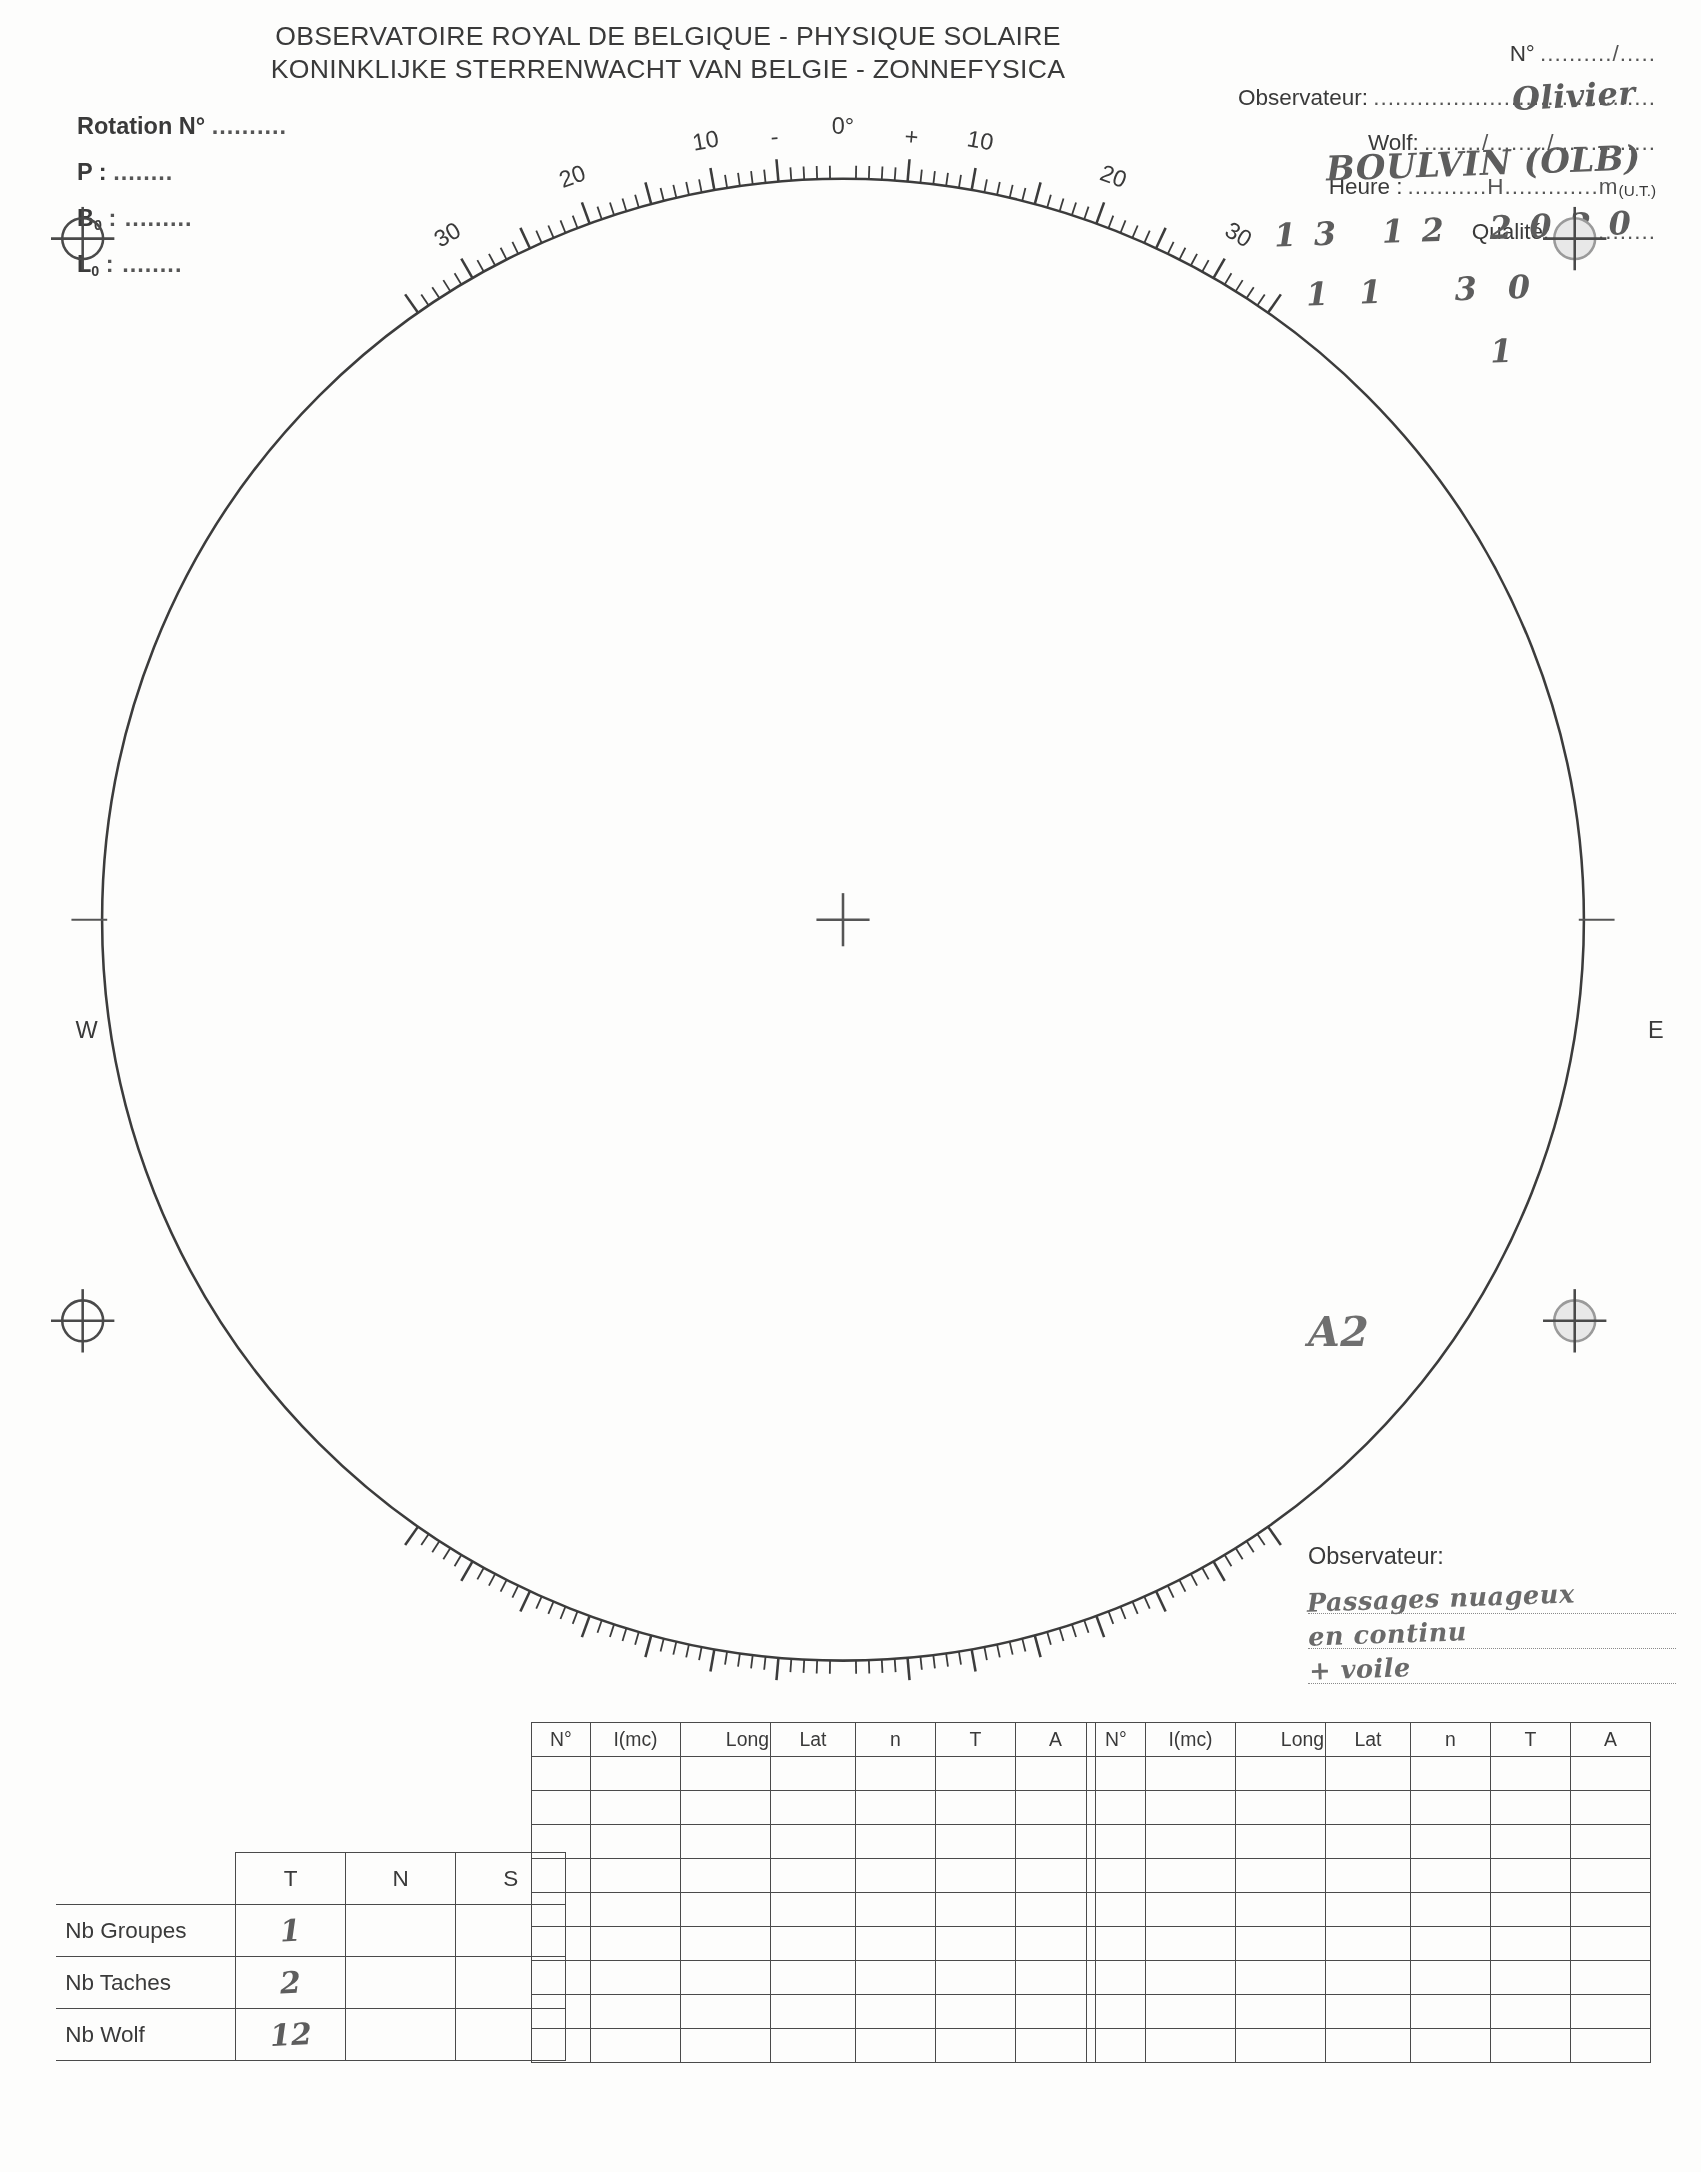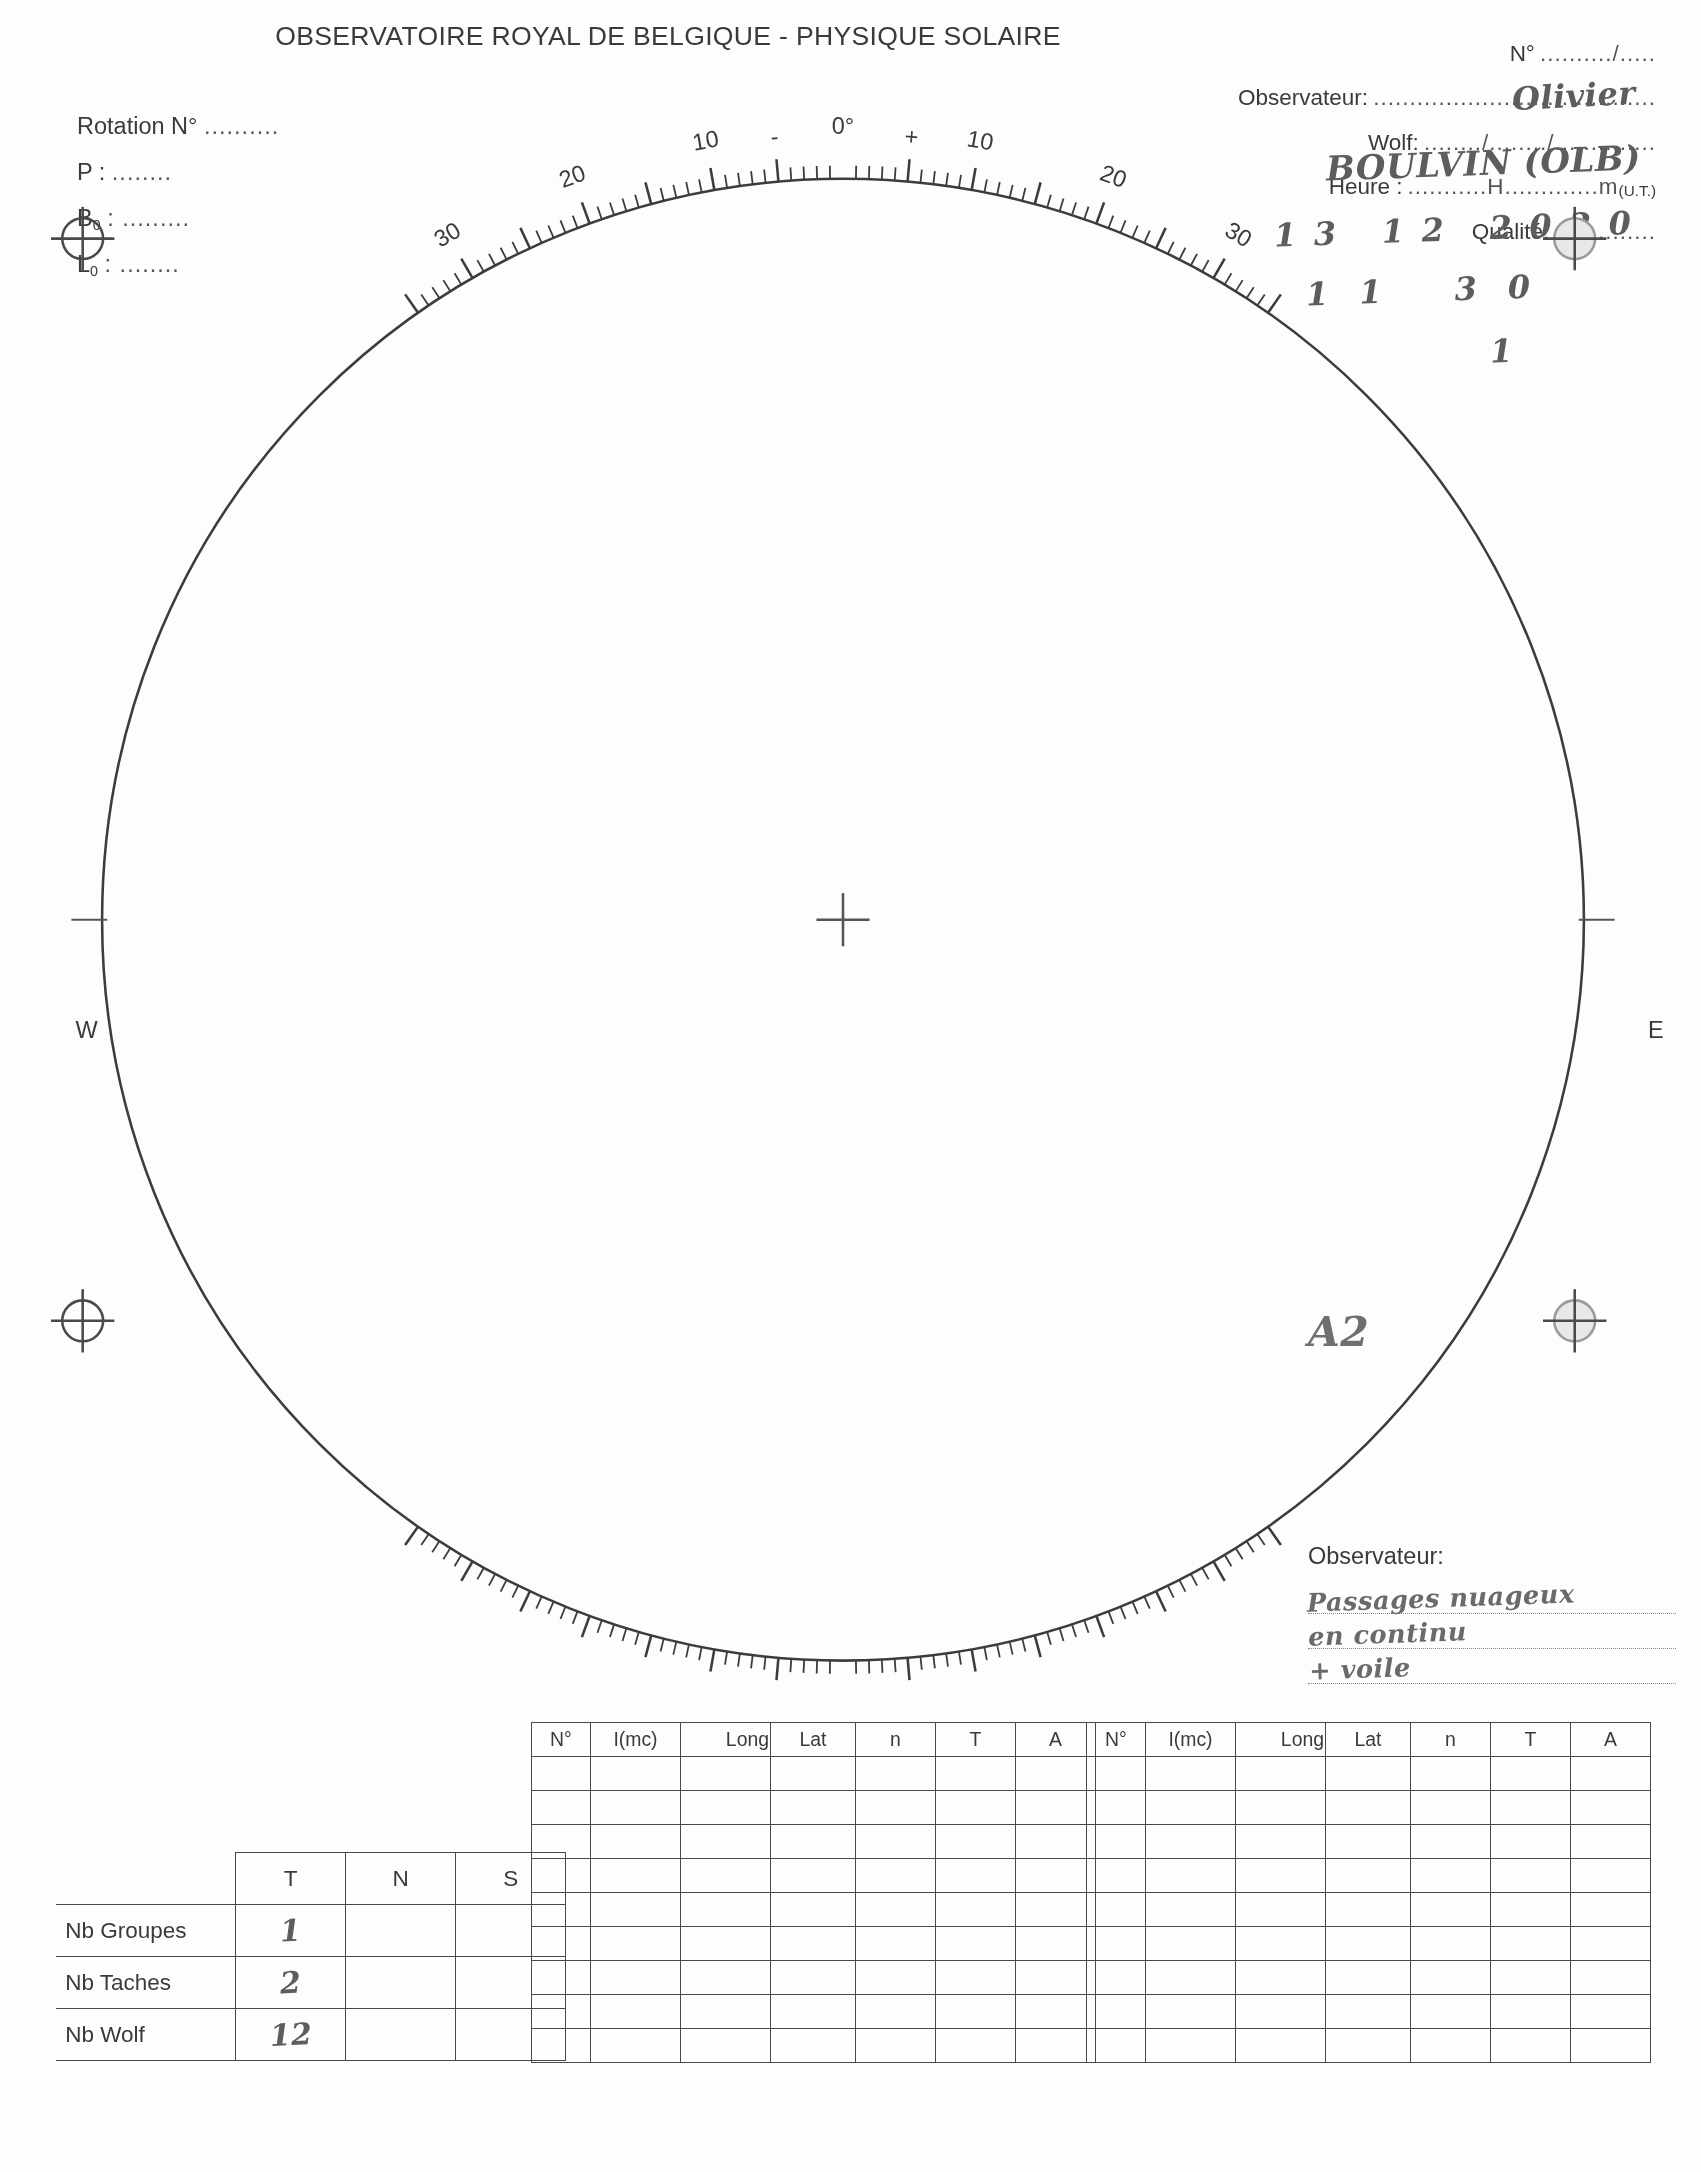--- a/index.html
+++ b/index.html
@@ -37,20 +37,21 @@
   }
 
   
   .left-params {
     position: absolute;
     left: 77px;
     top: 115px;
     font-size: 23.5px;
     color: #3a3a3a;
     line-height: 1.0;
+    font-weight: bold;
   }
   .left-params .row {
     margin-bottom: 22.5px;
     white-space: nowrap;
   }
   .left-params .row sub {
     font-size: 14.3px;
     vertical-align: baseline;
     position: relative;
     top: 4.1px;
@@ -252,20 +253,21 @@
   .group-table .c-t    { width: 77px; }
   .group-table .c-a    { width: 77px; }
 </style>
 </head>
 <body>
 
 <div id="sheet">
 
   <div class="title-block">
     <div class="title-line">OBSERVATOIRE ROYAL DE BELGIQUE - PHYSIQUE SOLAIRE</div>
+    <div class="title-line">KONINKLIJKE STERRENWACHT VAN BELGIE - ZONNEFYSICA</div>
   </div>
 
   <div class="left-params">
     <div class="row">
       <span>Rotation N°</span>
       <span class="dots">..........</span>
     </div>
     <div class="row">
       <span>P :</span>
       <span class="dots">........</span>

